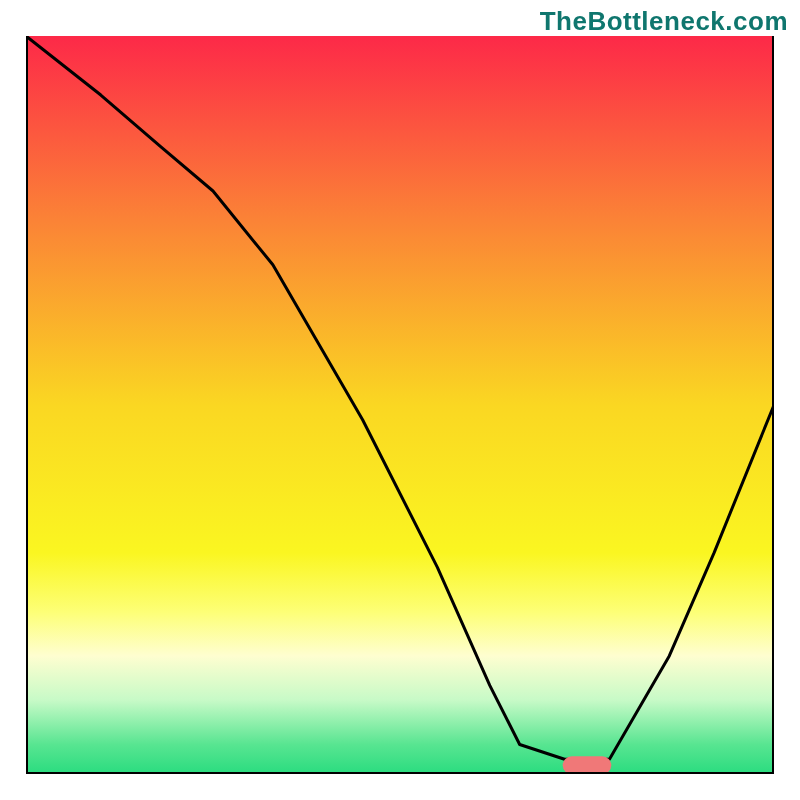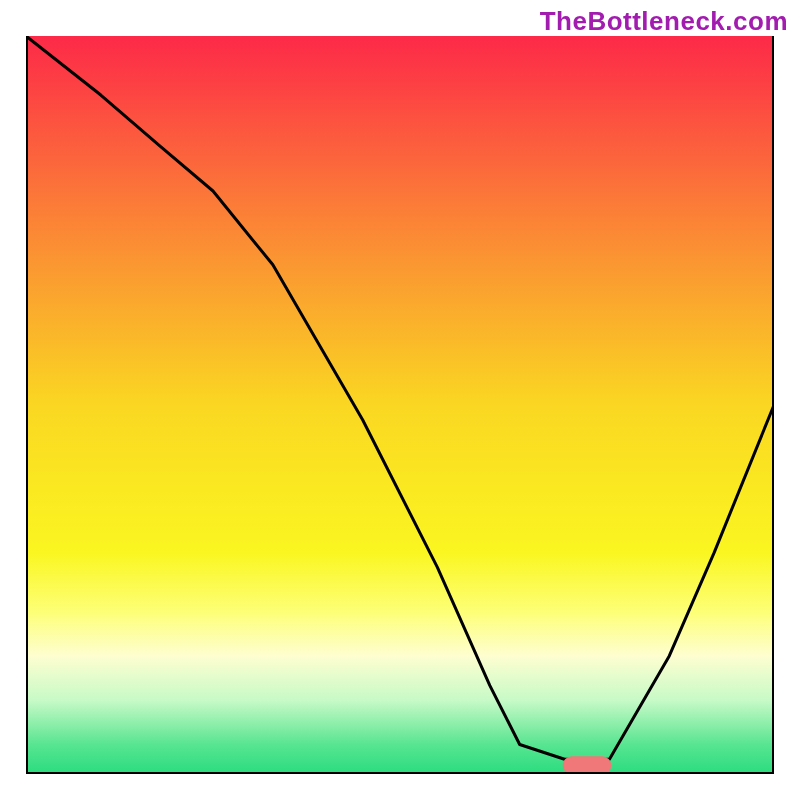--- a/index.html
+++ b/index.html
@@ -14,21 +14,21 @@
     position: relative;
     width: 800px;
     height: 800px;
   }
   .watermark {
     position: absolute;
     top: 6px;
     right: 12px;
     font-size: 26px;
     font-weight: bold;
-    color: #a21caf;
+    color: #0f766e;
     letter-spacing: 0.5px;
     z-index: 10;
   }
   .plot-frame {
     position: absolute;
     
     left: 26px;
     top: 36px;
     width: 748px;   
     height: 738px;  

